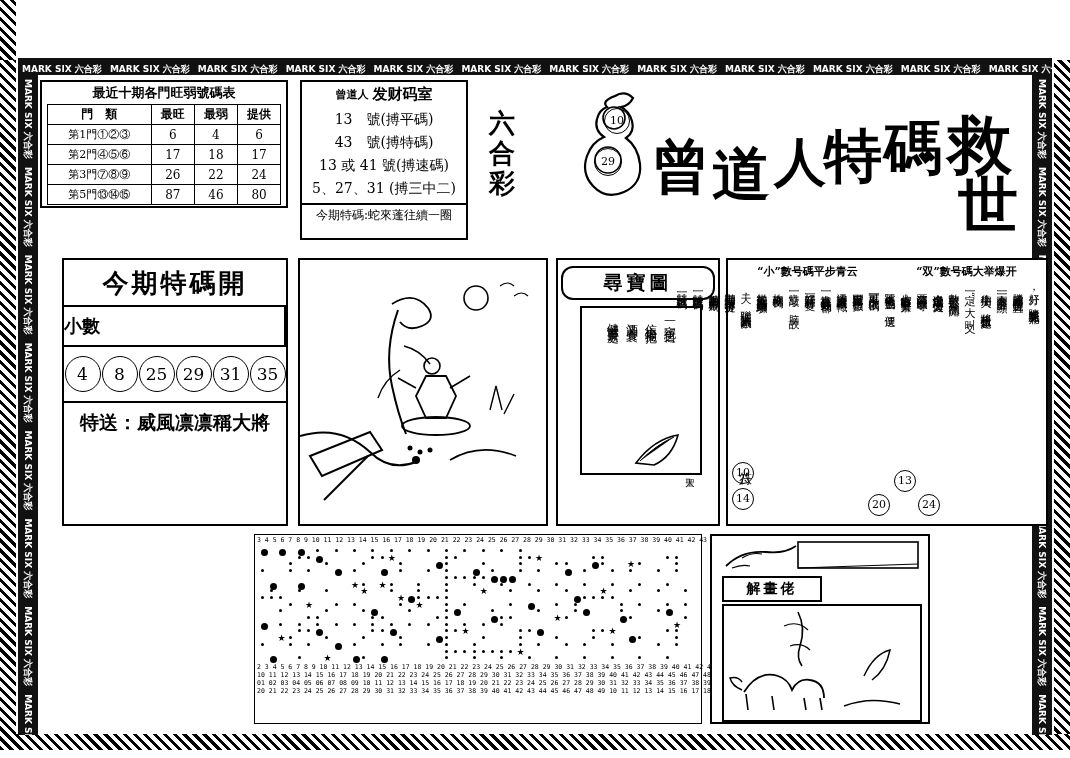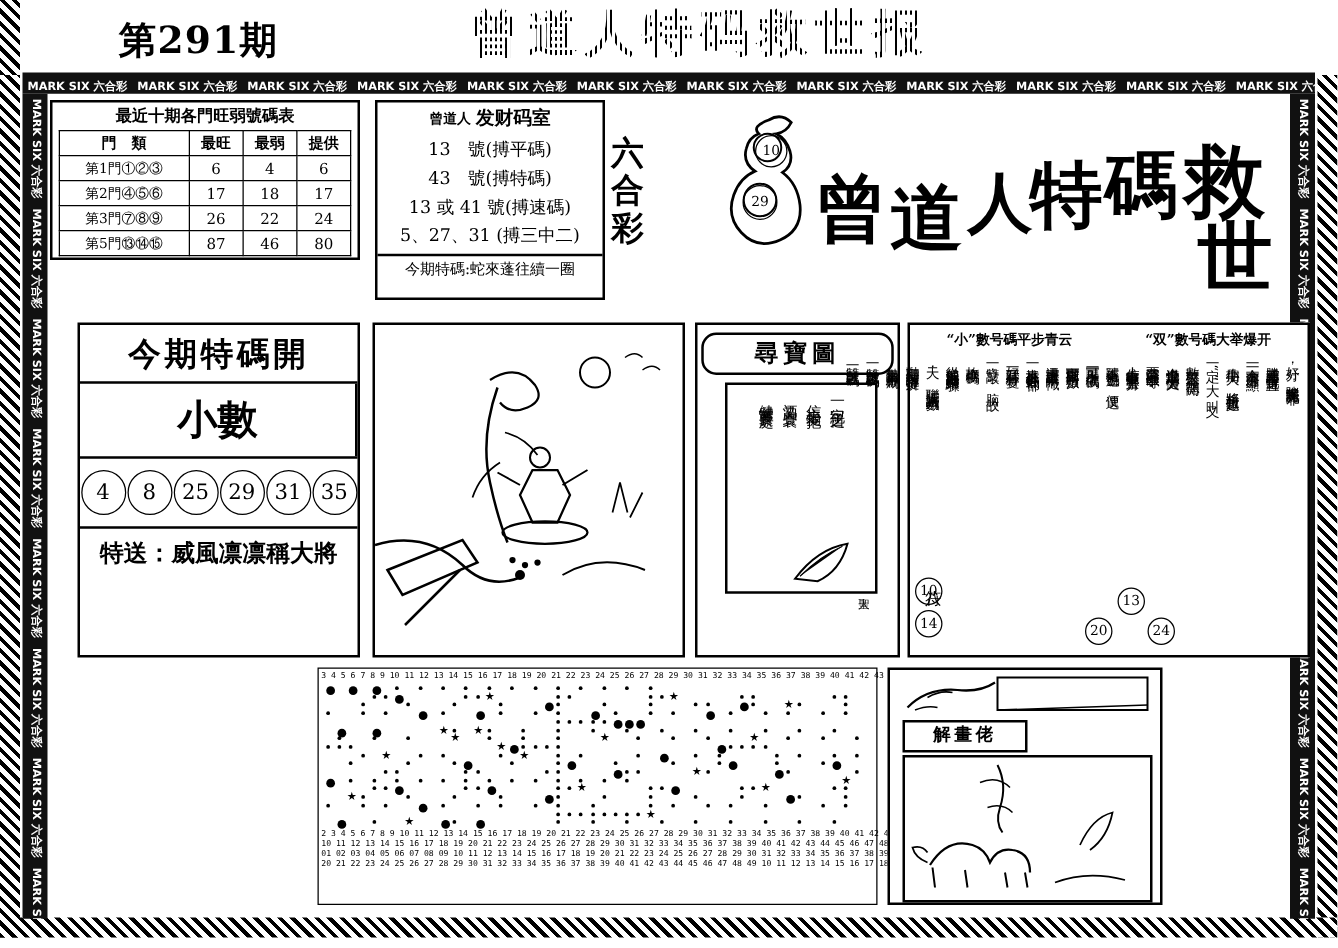--- a/index.html
+++ b/index.html
@@ -48,21 +48,21 @@
   
   .lhc{position:absolute;font-size:26px;font-weight:bold;line-height:30px;text-align:center;width:40px;font-family:"DejaVu Serif","Liberation Serif",serif;}
 
   
   .masthead-art{position:absolute;left:560px;top:88px;width:470px;height:148px;}
   .mh-char{position:absolute;font-size:58px;font-weight:bold;font-family:"DejaVu Serif","Liberation Serif",serif;}
 
   
   .res-title{text-align:center;font-size:26px;font-weight:bold;letter-spacing:3px;padding:6px 0 4px;font-family:"DejaVu Serif","Liberation Serif",serif;}
   .res-split{display:flex;border-top:2px solid #000;border-bottom:2px solid #000;}
-  .res-split div{flex:1;text-align:center;font-size:32px;font-weight:bold;padding:7px 16px;font-family:"DejaVu Serif","Liberation Serif",serif;}
+  .res-split div{flex:1;text-align:left;font-size:18px;font-weight:bold;padding:7px 0;font-family:"DejaVu Serif","Liberation Serif",serif;}
   .res-split div:first-child{border-right:2px solid #000;}
   .balls{display:flex;justify-content:space-around;align-items:center;height:46px;margin-top:4px;}
   .ball{width:34px;height:34px;border:1.5px solid #000;border-radius:50%;text-align:center;line-height:34px;font-size:17px;font-family:"DejaVu Serif","Liberation Serif",serif;}
   .res-foot{border-top:2px solid #000;text-align:center;font-size:19px;font-weight:bold;padding:7px 0 4px;font-family:"DejaVu Serif","Liberation Serif",serif;margin-top:4px;}
 
   
   .xbt-head{width:150px;margin:6px auto 0;border:2px solid #000;border-radius:12px;text-align:center;font-size:19px;font-weight:bold;padding:2px 0;letter-spacing:4px;font-family:"DejaVu Serif","Liberation Serif",serif;}
   .scroll{position:absolute;left:22px;top:46px;width:118px;height:165px;border:2px solid #000;}
   .vcols{display:flex;flex-direction:row-reverse;justify-content:center;gap:4px;padding-top:6px;}
   .vcol{writing-mode:vertical-rl;font-size:12px;line-height:15px;letter-spacing:2px;font-family:"DejaVu Serif","Liberation Serif",serif;}
@@ -84,24 +84,20 @@
 </head>
 <body>
 
 <div class="page">
 
   <div class="lace lace-left"></div>
   <div class="lace lace-right"></div>
   <div class="lace lace-bottom"></div>
   <div class="lace lace-topleft"></div>
 
-  <div class="top-head">
-    <div class="issue">第291期</div>
-    <div class="masthead-top">曾道人特码救世报</div>
-  </div>
 
   <div class="bar-marksix strip-top" id="striptop"><span class="cell">MARK SIX 六合彩</span><span class="cell">MARK SIX 六合彩</span><span class="cell">MARK SIX 六合彩</span><span class="cell">MARK SIX 六合彩</span><span class="cell">MARK SIX 六合彩</span><span class="cell">MARK SIX 六合彩</span><span class="cell">MARK SIX 六合彩</span><span class="cell">MARK SIX 六合彩</span><span class="cell">MARK SIX 六合彩</span><span class="cell">MARK SIX 六合彩</span><span class="cell">MARK SIX 六合彩</span><span class="cell">MARK SIX 六合彩</span></div>
   <div class="bar-marksix strip-left">
     <div class="vtext" id="stripleft"><span class="cell">MARK SIX 六合彩</span><span class="cell">MARK SIX 六合彩</span><span class="cell">MARK SIX 六合彩</span><span class="cell">MARK SIX 六合彩</span><span class="cell">MARK SIX 六合彩</span><span class="cell">MARK SIX 六合彩</span><span class="cell">MARK SIX 六合彩</span><span class="cell">MARK SIX 六合彩</span></div>
   </div>
   <div class="bar-marksix strip-right">
     <div class="vtext" id="stripright"><span class="cell">MARK SIX 六合彩</span><span class="cell">MARK SIX 六合彩</span><span class="cell">MARK SIX 六合彩</span><span class="cell">MARK SIX 六合彩</span><span class="cell">MARK SIX 六合彩</span><span class="cell">MARK SIX 六合彩</span><span class="cell">MARK SIX 六合彩</span><span class="cell">MARK SIX 六合彩</span></div>
   </div>
 
   <div class="box" style="left:40px;top:80px;width:248px;height:128px;">
@@ -137,21 +133,21 @@
           <tr>
             <td class="rowlbl">第5門<span>⑬⑭⑮</span></td>
             <td>87</td>
             <td>46</td>
             <td>80</td>
           </tr>
         </tbody>
     </table>
   </div>
 
-  <div class="box" style="left:300px;top:80px;width:184px;height:160px;">
+  <div class="box" style="left:300px;top:80px;width:168px;height:160px;">
     <div class="fc-head">
       <span class="small">曾道人</span>
       <span>发财码室</span>
     </div>
     <div class="fc-line">13　號(搏平碼)</div>
     <div class="fc-line">43　號(搏特碼)</div>
     <div class="fc-line">13 或 41 號(搏速碼)</div>
     <div class="fc-line">5、27、31 (搏三中二)</div>
     <div class="fc-foot">今期特碼:蛇來蓬往續一圈</div>
   </div>

